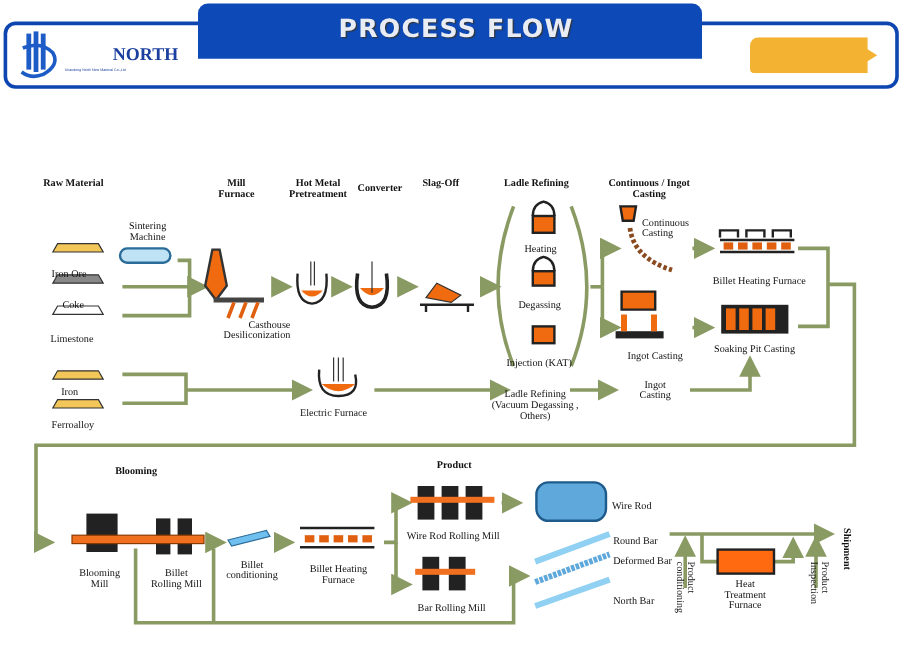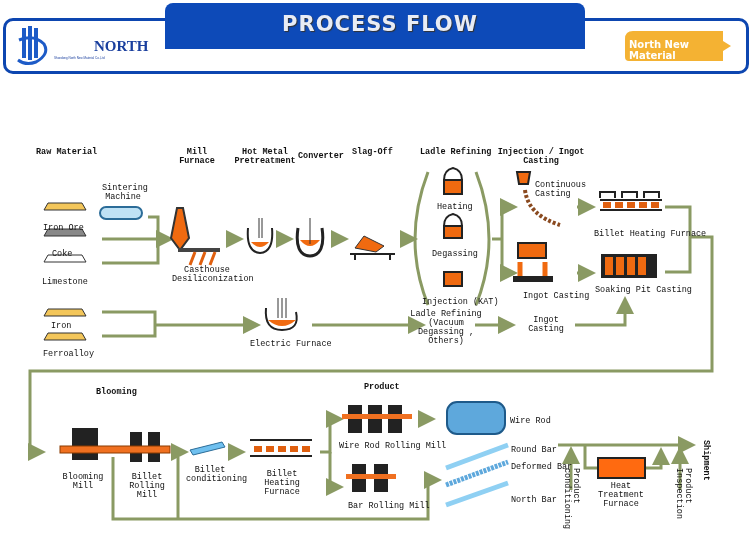--- a/index.html
+++ b/index.html
@@ -8,21 +8,21 @@
   .hdr-frame { position:absolute; left:3px; top:18px; width:740px; height:50px; border:3px solid #0d46b0; border-radius:10px; background:#fff; }
   .hdr-tab { position:absolute; left:165px; top:3px; width:420px; height:46px; background:#0d4ab8; border-radius:8px 8px 0 0; }
   .hdr-title { position:absolute; left:250px; top:12px; width:260px; text-align:center; color:#e8ecf5; font-weight:bold; font-size:21px; letter-spacing:1px; text-shadow:1px 1px 1px #333; font-family:"DejaVu Sans", sans-serif; }
   .hdr-sub { position:absolute; left:230px; top:55px; width:290px; text-align:center; color:#222; font-size:10px; letter-spacing:2px; font-weight:bold; font-family:"DejaVu Sans", sans-serif; }
   .logo { position:absolute; left:16px; top:26px; width:90px; height:40px; }
   .logo-text { position:absolute; left:38px; top:12px; color:#1a3f9e; font-family:"Liberation Serif", serif; font-weight:bold; font-size:15px;margin-left:40px; }
   .logo-small { position:absolute; left:38px; top:30px; color:#1a3f9e; font-size:3px; }
   .badge { position:absolute; left:625px; top:31px; width:102px; height:30px; }
   .badge-text { position:absolute; left:4px; top:8px; font-size:10px; font-weight:bold; color:#fff; font-family:"DejaVu Sans", sans-serif; }
   .diagram { position:absolute; left:0; top:80px; width:750px; height:463px; }
-  .lbl { position:absolute; font-size:8.5px; color:#111; line-height:9px; text-align:center; white-space:nowrap; font-family:Liberation Mono, monospace; }
+  .lbl { position:absolute; font-size:8.5px; color:#111; line-height:9px; text-align:center; white-space:nowrap; font-family:Liberation Serif, serif; }
   .lbl.b { font-weight:bold; }
   .vert { writing-mode:vertical-rl; text-align:left; }
 </style>
 </head>
 <body>
 
 <div class="header">
   <div class="hdr-frame"></div>
   <div class="hdr-tab"></div>
   <div class="hdr-title">PROCESS FLOW</div>
@@ -33,21 +33,20 @@
       <rect x="18" y="2" width="4" height="30" fill="#1d5bc7"></rect>
       <path d="M3 14 Q18 8 28 18 Q34 28 20 36 Q10 40 2 34" stroke="#1d5bc7" stroke-width="3" fill="none"></path>
     </svg>
     <span class="logo-text">NORTH</span>
     <span class="logo-small">Shandong North New Material Co.,Ltd</span>
   </div>
   <div class="badge">
     <svg width="110" height="30" viewBox="0 0 110 30" style="position:absolute;left:0;top:0">
       <path d="M8 0 H98 V10 L106 15 L98 20 V30 H4 Q0 30 0 26 V8 Q0 0 8 0 Z" fill="#f4b233"></path>
     </svg>
-    <span class="badge-text">North New Material</span>
   </div>
 </div>
 
 <div class="diagram">
   <svg width="750" height="463" viewBox="0 80 750 463" style="position:absolute;left:0;top:0">
     <defs>
       <marker id="ar" markerWidth="6" markerHeight="6" refX="4" refY="3" orient="auto">
         <path d="M0 0 L6 3 L0 6 Z" fill="#8a9a63"></path>
       </marker>
     </defs>
@@ -195,39 +194,39 @@
 
     <rect x="598" y="458" width="47" height="20" fill="#ff6a10" stroke="#222" stroke-width="2"></rect>
   </svg>
 
   <div class="lbl b" style="left:36px;top:68px">Raw Material</div>
   <div class="lbl b" style="left:178px;top:68px;width:38px;white-space:normal">Mill Furnace</div>
   <div class="lbl b" style="left:234px;top:68px;width:62px;white-space:normal">Hot Metal Pretreatment</div>
   <div class="lbl b" style="left:298px;top:72px">Converter</div>
   <div class="lbl b" style="left:352px;top:68px">Slag-Off</div>
   <div class="lbl b" style="left:420px;top:68px">Ladle Refining</div>
-  <div class="lbl b" style="left:497px;top:68px;width:88px;white-space:normal">Injection / Ingot Casting</div>
+  <div class="lbl b" style="left:497px;top:68px;width:88px;white-space:normal">Continuous / Ingot Casting</div>
 
   <div class="lbl" style="left:43px;top:144px">Iron Ore</div>
   <div class="lbl" style="left:52px;top:170px">Coke</div>
   <div class="lbl" style="left:42px;top:198px">Limestone</div>
   <div class="lbl" style="left:51px;top:242px">Iron</div>
   <div class="lbl" style="left:43px;top:270px">Ferroalloy</div>
 
   <div class="lbl" style="left:102px;top:104px;width:42px;white-space:normal">Sintering Machine</div>
-  <div class="lbl" style="left:172px;top:186px;width:70px;white-space:normal;text-align:center">Casthouse Desiliconization</div>
+  <div class="lbl" style="left:172px;top:186px;width:70px;white-space:normal;text-align:right">Casthouse Desiliconization</div>
   <div class="lbl" style="left:437px;top:123px">Heating</div>
   <div class="lbl" style="left:432px;top:170px">Degassing</div>
   <div class="lbl" style="left:422px;top:218px">Injection (KAT)</div>
   <div class="lbl" style="left:535px;top:101px;width:48px;white-space:normal;text-align:left">Continuous Casting</div>
   <div class="lbl" style="left:523px;top:212px">Ingot Casting</div>
   <div class="lbl" style="left:594px;top:150px">Billet Heating Furnace</div>
   <div class="lbl" style="left:595px;top:206px">Soaking Pit Casting</div>
   <div class="lbl" style="left:250px;top:260px">Electric Furnace</div>
-  <div class="lbl" style="left:405px;top:230px;width:82px;white-space:normal">Ladle Refining (Vacuum Degassing , Others)</div>
+  <div class="lbl" style="left:405px;top:244px;width:82px;white-space:normal">Ladle Refining (Vacuum Degassing , Others)</div>
   <div class="lbl" style="left:528px;top:236px;width:36px;white-space:normal">Ingot Casting</div>
 
   <div class="lbl b" style="left:96px;top:308px">Blooming</div>
   <div class="lbl b" style="left:364px;top:303px">Product</div>
   <div class="lbl" style="left:60px;top:393px;width:46px;white-space:normal">Blooming Mill</div>
   <div class="lbl" style="left:124px;top:393px;width:46px;white-space:normal">Billet Rolling Mill</div>
   <div class="lbl" style="left:186px;top:386px;width:48px;white-space:normal">Billet conditioning</div>
   <div class="lbl" style="left:248px;top:390px;width:68px;white-space:normal">Billet Heating Furnace</div>
   <div class="lbl" style="left:339px;top:362px">Wire Rod Rolling Mill</div>
   <div class="lbl" style="left:348px;top:422px">Bar Rolling Mill</div>

